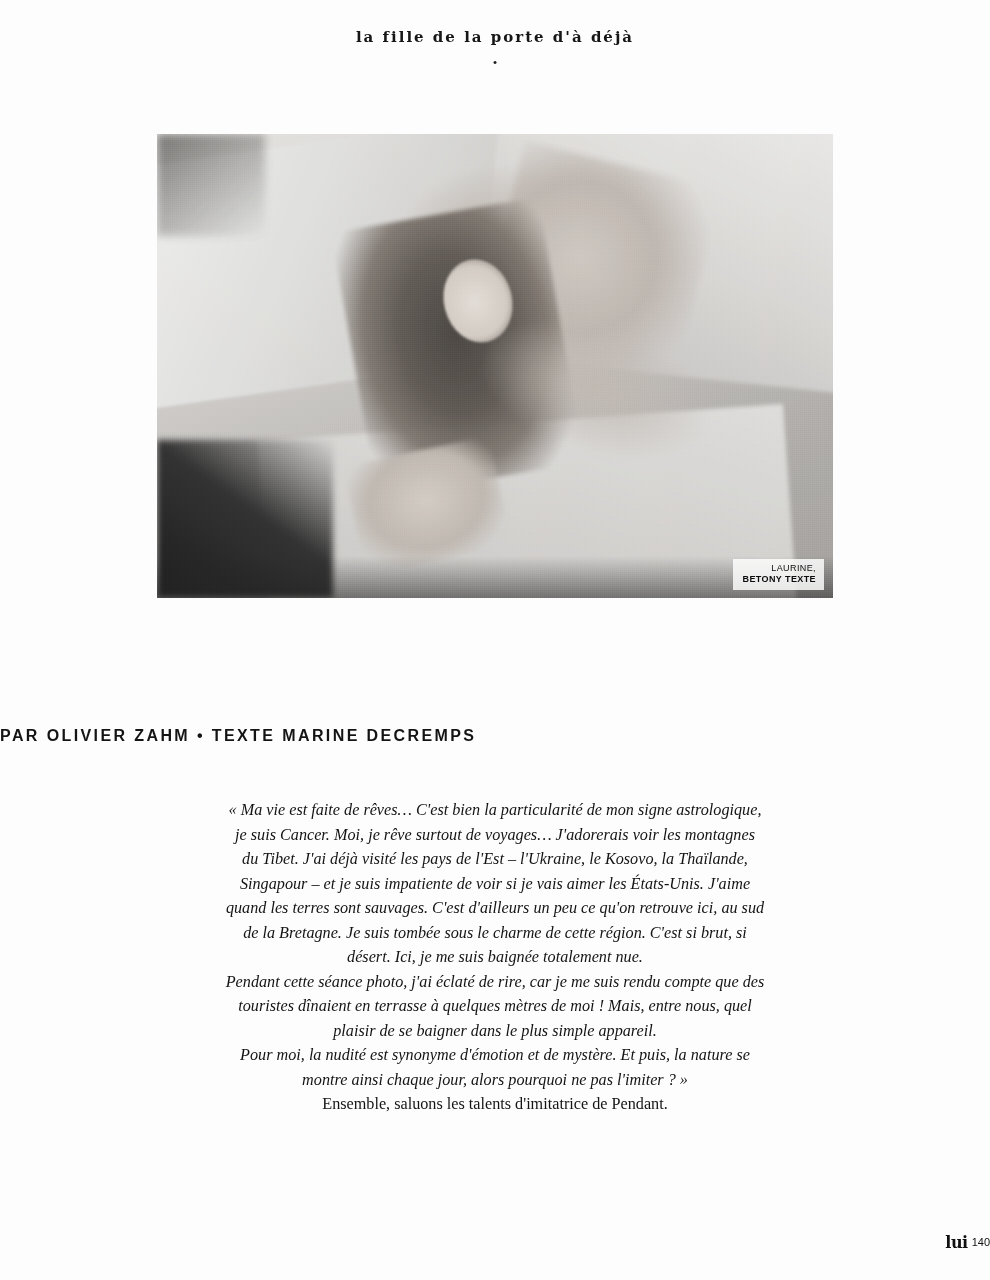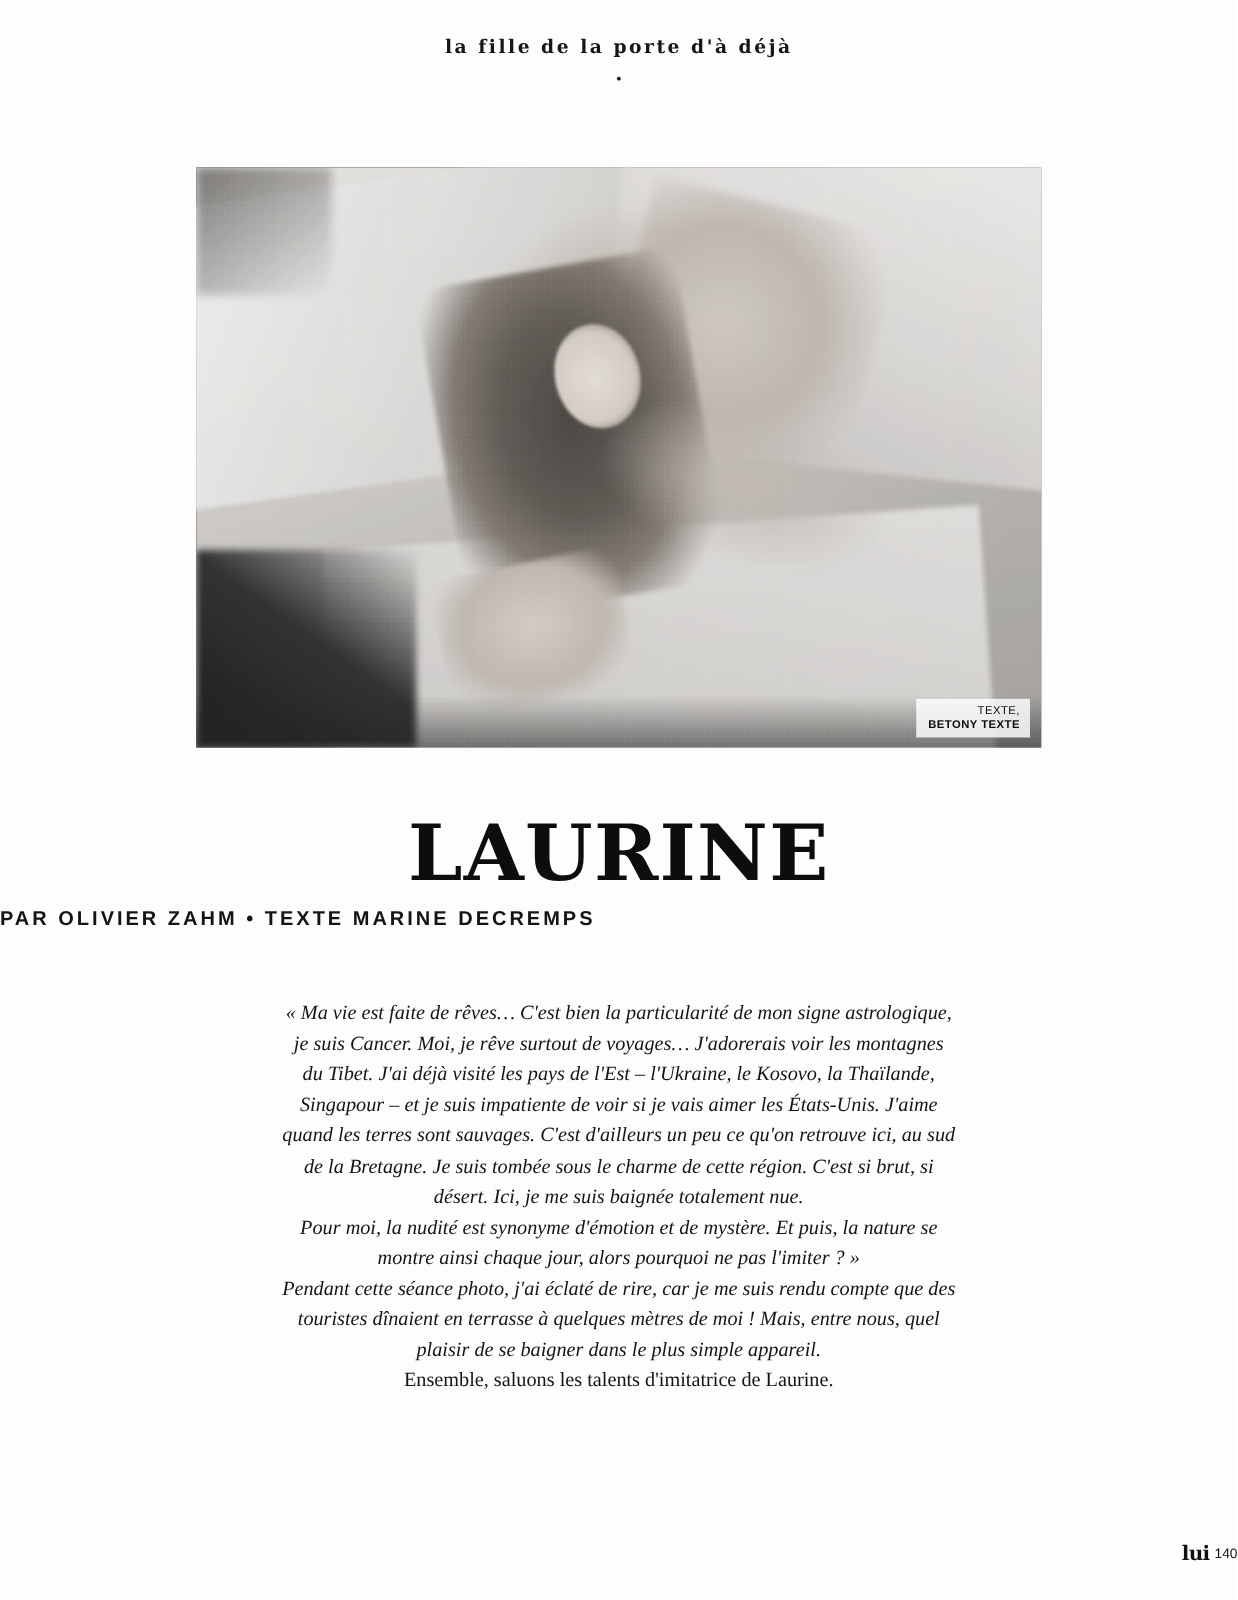--- a/index.html
+++ b/index.html
@@ -306,32 +306,31 @@
       <div class="face-oval"></div>
       <div class="body-arm-r"></div>
       <div class="hands"></div>
       <div class="dark-edge-top"></div>
       <div class="dark-corner-left"></div>
       <div class="dark-band-bottom"></div>
       <div class="desat"></div>
       <div class="grain"></div>
     </div>
     <div class="credit">
-      <div class="c1">TEXTE,</div>
+      <div class="c1">LAURINE,</div>
       <div class="c2">BETONY TEXTE</div>
     </div>
   </div>
 
-  <div class="title">LAURINE</div>
   <div class="byline">PAR OLIVIER ZAHM • TEXTE MARINE DECREMPS</div>
 
   <div class="body-copy">
     <p class="italic">« Ma vie est faite de rêves… C'est bien la particularité de mon signe astrologique, je suis Cancer. Moi, je rêve surtout de voyages… J'adorerais voir les montagnes du Tibet. J'ai déjà visité les pays de l'Est – l'Ukraine, le Kosovo, la Thaïlande, Singapour – et je suis impatiente de voir si je vais aimer les États-Unis. J'aime quand les terres sont sauvages. C'est d'ailleurs un peu ce qu'on retrouve ici, au sud de la Bretagne. Je suis tombée sous le charme de cette région. C'est si brut, si désert. Ici, je me suis baignée totalement nue.</p>
+    <p class="italic">Pendant cette séance photo, j'ai éclaté de rire, car je me suis rendu compte que des touristes dînaient en terrasse à quelques mètres de moi ! Mais, entre nous, quel plaisir de se baigner dans le plus simple appareil.</p>
     <p class="italic">Pour moi, la nudité est synonyme d'émotion et de mystère. Et puis, la nature se montre ainsi chaque jour, alors pourquoi ne pas l'imiter ? »</p>
-    <p class="italic">Pendant cette séance photo, j'ai éclaté de rire, car je me suis rendu compte que des touristes dînaient en terrasse à quelques mètres de moi ! Mais, entre nous, quel plaisir de se baigner dans le plus simple appareil.</p>
-    <p>Ensemble, saluons les talents d'imitatrice de Laurine.</p>
+    <p>Ensemble, saluons les talents d'imitatrice de Pendant.</p>
   </div>
 
   <div class="footer">
     <span class="logo">lui</span><span class="pageno">140</span>
   </div>
 
 </div>
 
 </body></html>

